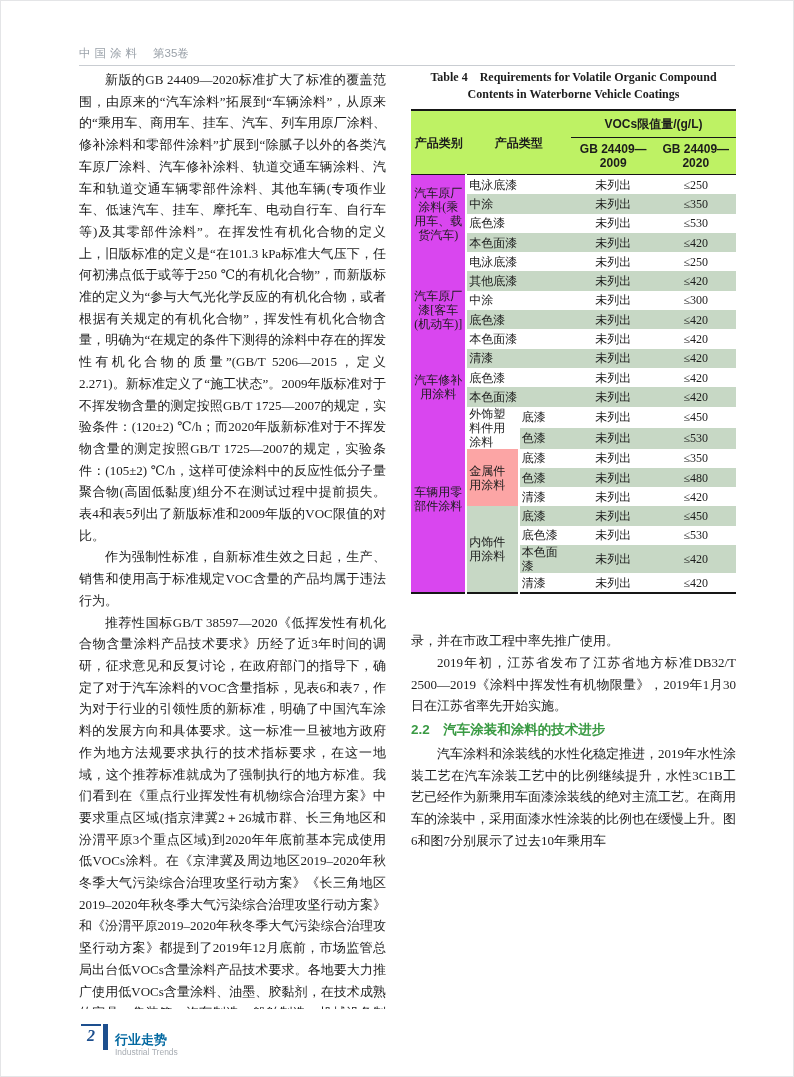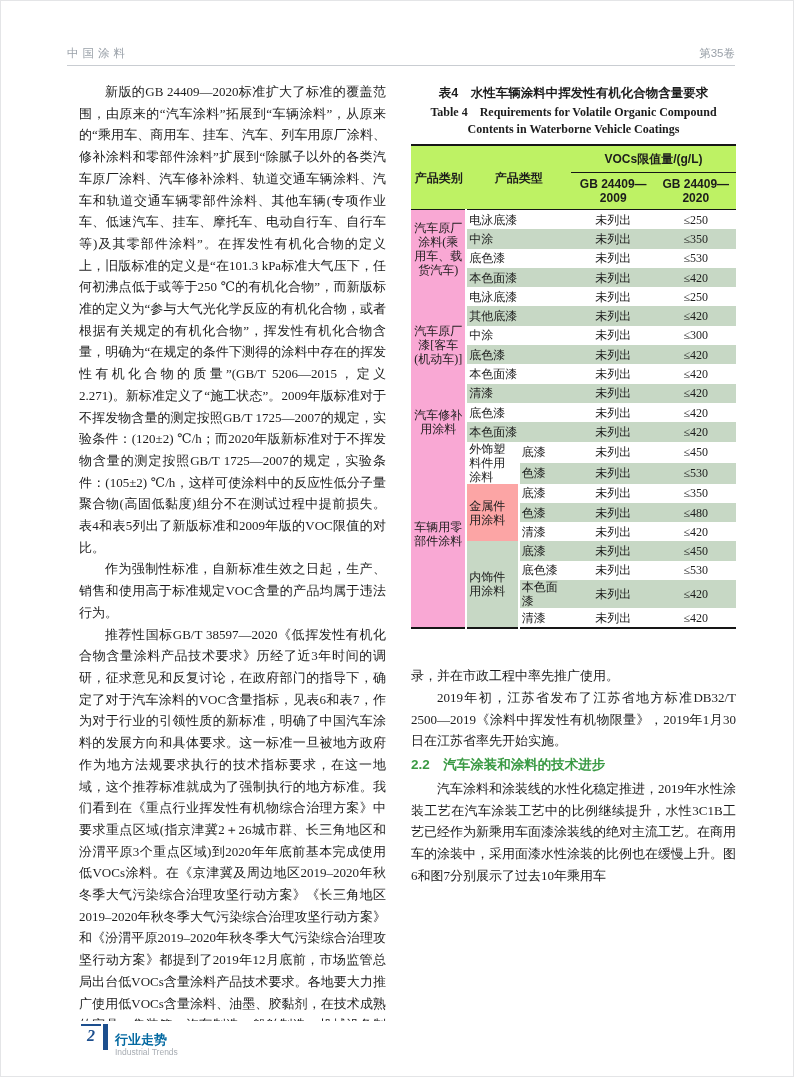--- a/index.html
+++ b/index.html
@@ -4,29 +4,29 @@
 <style>
   html,body{margin:0;padding:0;background:#f2f2f3;}
   .page{
     position:relative;width:794px;height:1077px;margin:0 auto;
     background:#ffffff;border:1px solid #e4e5e7;box-sizing:border-box;
     font-family:"Liberation Serif","DejaVu Serif",serif;color:#1c1c1c;
     overflow:hidden;
   }
   
   .running-header{
-    position:absolute;left:66px;right:58px;top:30px;height:30px;
+    position:absolute;left:78px;right:58px;top:30px;height:30px;
     border-bottom:1px solid #c9cdd2;
-    display:flex;justify-content:space-between;align-items:flex-end;
+    display:flex;align-items:flex-end;
     font-family:"Liberation Sans","DejaVu Sans",sans-serif;
-    font-size:11.5px;color:#9aa1a9;padding-bottom:4px;
+    font-size:11.5px;color:#9aa1a9;padding-bottom:4px;gap:12px;
   }
   .journal{letter-spacing:4px;}
   
-  .col{position:absolute;top:80px;font-size:13px;line-height:21.7px;text-align:justify;}
+  .col{position:absolute;top:68px;font-size:13px;line-height:21.7px;text-align:justify;}
   .col.left{left:78px;width:307px;height:940px;overflow:hidden;}
   .col.right{left:410px;width:325px;height:940px;overflow:hidden;}
   p.para{margin:0;}
   p.para.indent{text-indent:2em;}
   .sec-heading{
     margin:2px 0 2px 0;font-family:"Liberation Sans","DejaVu Sans",sans-serif;
     font-size:13.5px;font-weight:bold;color:#3a9a44;text-align:left;
   }
   
   .tbl-caption-zh{
@@ -48,21 +48,21 @@
     font-family:"Liberation Sans","DejaVu Sans",sans-serif;padding:2px 0;
   }
   th.th-voc{border-bottom:1px solid #161616;height:22px;}
   th.th-gb{white-space:pre-line;border-bottom:1px solid #161616;height:32px;font-weight:normal;
     font-family:"Liberation Serif","DejaVu Serif",serif;}
   th.th-cat,th.th-type{border-bottom:1px solid #161616;}
   table.voc tbody td{height:19.3px;padding:0 2px;vertical-align:middle;}
   tr.stripe td{background:#c7d8c5;}
   td.val{text-align:center;}
   td.ptype{text-align:left;padding-left:6px;}
-  td.cat{background:#f9a8d4;border-right:2px solid #ffffff;text-align:center;padding:0 3px;}
+  td.cat{background:#d946ef;border-right:2px solid #ffffff;text-align:center;padding:0 3px;}
   td.sub{border-right:2px solid #ffffff;text-align:left;padding:0 6px;}
   td.sub-green{background:#fca5a5;}
   td.sub-white{background:#ffffff;}
   #right-blocks{margin-top:36px;}
   
   .page-footer{
     position:absolute;left:80px;top:1023px;display:flex;align-items:flex-start;
     font-family:"Liberation Sans","DejaVu Sans",sans-serif;
   }
   .pn-wrap{border-top:2px solid #1d4f8e;width:20px;text-align:center;padding-top:1px;}
@@ -82,21 +82,20 @@
     <span class="volume">第35卷</span>
   </header>
 
   <div class="col left" id="left-col">
       <p class="para indent">新版的GB 24409—2020标准扩大了标准的覆盖范围，由原来的“汽车涂料”拓展到“车辆涂料”，从原来的“乘用车、商用车、挂车、汽车、列车用原厂涂料、修补涂料和零部件涂料”扩展到“除腻子以外的各类汽车原厂涂料、汽车修补涂料、轨道交通车辆涂料、汽车和轨道交通车辆零部件涂料、其他车辆(专项作业车、低速汽车、挂车、摩托车、电动自行车、自行车等)及其零部件涂料”。在挥发性有机化合物的定义上，旧版标准的定义是“在101.3 kPa标准大气压下，任何初沸点低于或等于250 ℃的有机化合物”，而新版标准的定义为“参与大气光化学反应的有机化合物，或者根据有关规定的有机化合物”，挥发性有机化合物含量，明确为“在规定的条件下测得的涂料中存在的挥发性有机化合物的质量”(GB/T 5206—2015，定义2.271)。新标准定义了“施工状态”。2009年版标准对于不挥发物含量的测定按照GB/T 1725—2007的规定，实验条件：(120±2) ℃/h；而2020年版新标准对于不挥发物含量的测定按照GB/T 1725—2007的规定，实验条件：(105±2) ℃/h，这样可使涂料中的反应性低分子量聚合物(高固低黏度)组分不在测试过程中提前损失。表4和表5列出了新版标准和2009年版的VOC限值的对比。</p>
       <p class="para indent">作为强制性标准，自新标准生效之日起，生产、销售和使用高于标准规定VOC含量的产品均属于违法行为。</p>
       <p class="para indent">推荐性国标GB/T 38597—2020《低挥发性有机化合物含量涂料产品技术要求》历经了近3年时间的调研，征求意见和反复讨论，在政府部门的指导下，确定了对于汽车涂料的VOC含量指标，见表6和表7，作为对于行业的引领性质的新标准，明确了中国汽车涂料的发展方向和具体要求。这一标准一旦被地方政府作为地方法规要求执行的技术指标要求，在这一地域，这个推荐标准就成为了强制执行的地方标准。我们看到在《重点行业挥发性有机物综合治理方案》中要求重点区域(指京津冀2＋26城市群、长三角地区和汾渭平原3个重点区域)到2020年年底前基本完成使用低VOCs涂料。在《京津冀及周边地区2019–2020年秋冬季大气污染综合治理攻坚行动方案》《长三角地区2019–2020年秋冬季大气污染综合治理攻坚行动方案》和《汾渭平原2019–2020年秋冬季大气污染综合治理攻坚行动方案》都提到了2019年12月底前，市场监管总局出台低VOCs含量涂料产品技术要求。各地要大力推广使用低VOCs含量涂料、油墨、胶黏剂，在技术成熟的家具、集装箱、汽车制造、船舶制造、机械设备制造、汽修、印刷等行业，推进企业全面实施源头替代。各地应将低VOCs含量产品优先纳入政府采购名</p>
     </div>
 
   <div class="col right">
-    <div class="tbl-caption-zh">表4　水性车辆涂料中挥发性有机化合物含量要求</div>
     <div class="tbl-caption-en">Table 4　Requirements for Volatile Organic Compound
 Contents in Waterborne Vehicle Coatings</div>
     <table class="voc">
       <colgroup>
         <col style="width:55px">
           <col style="width:52px">
           <col style="width:52px">
         <col style="width:84px">
           <col style="width:80px">
       </colgroup>

